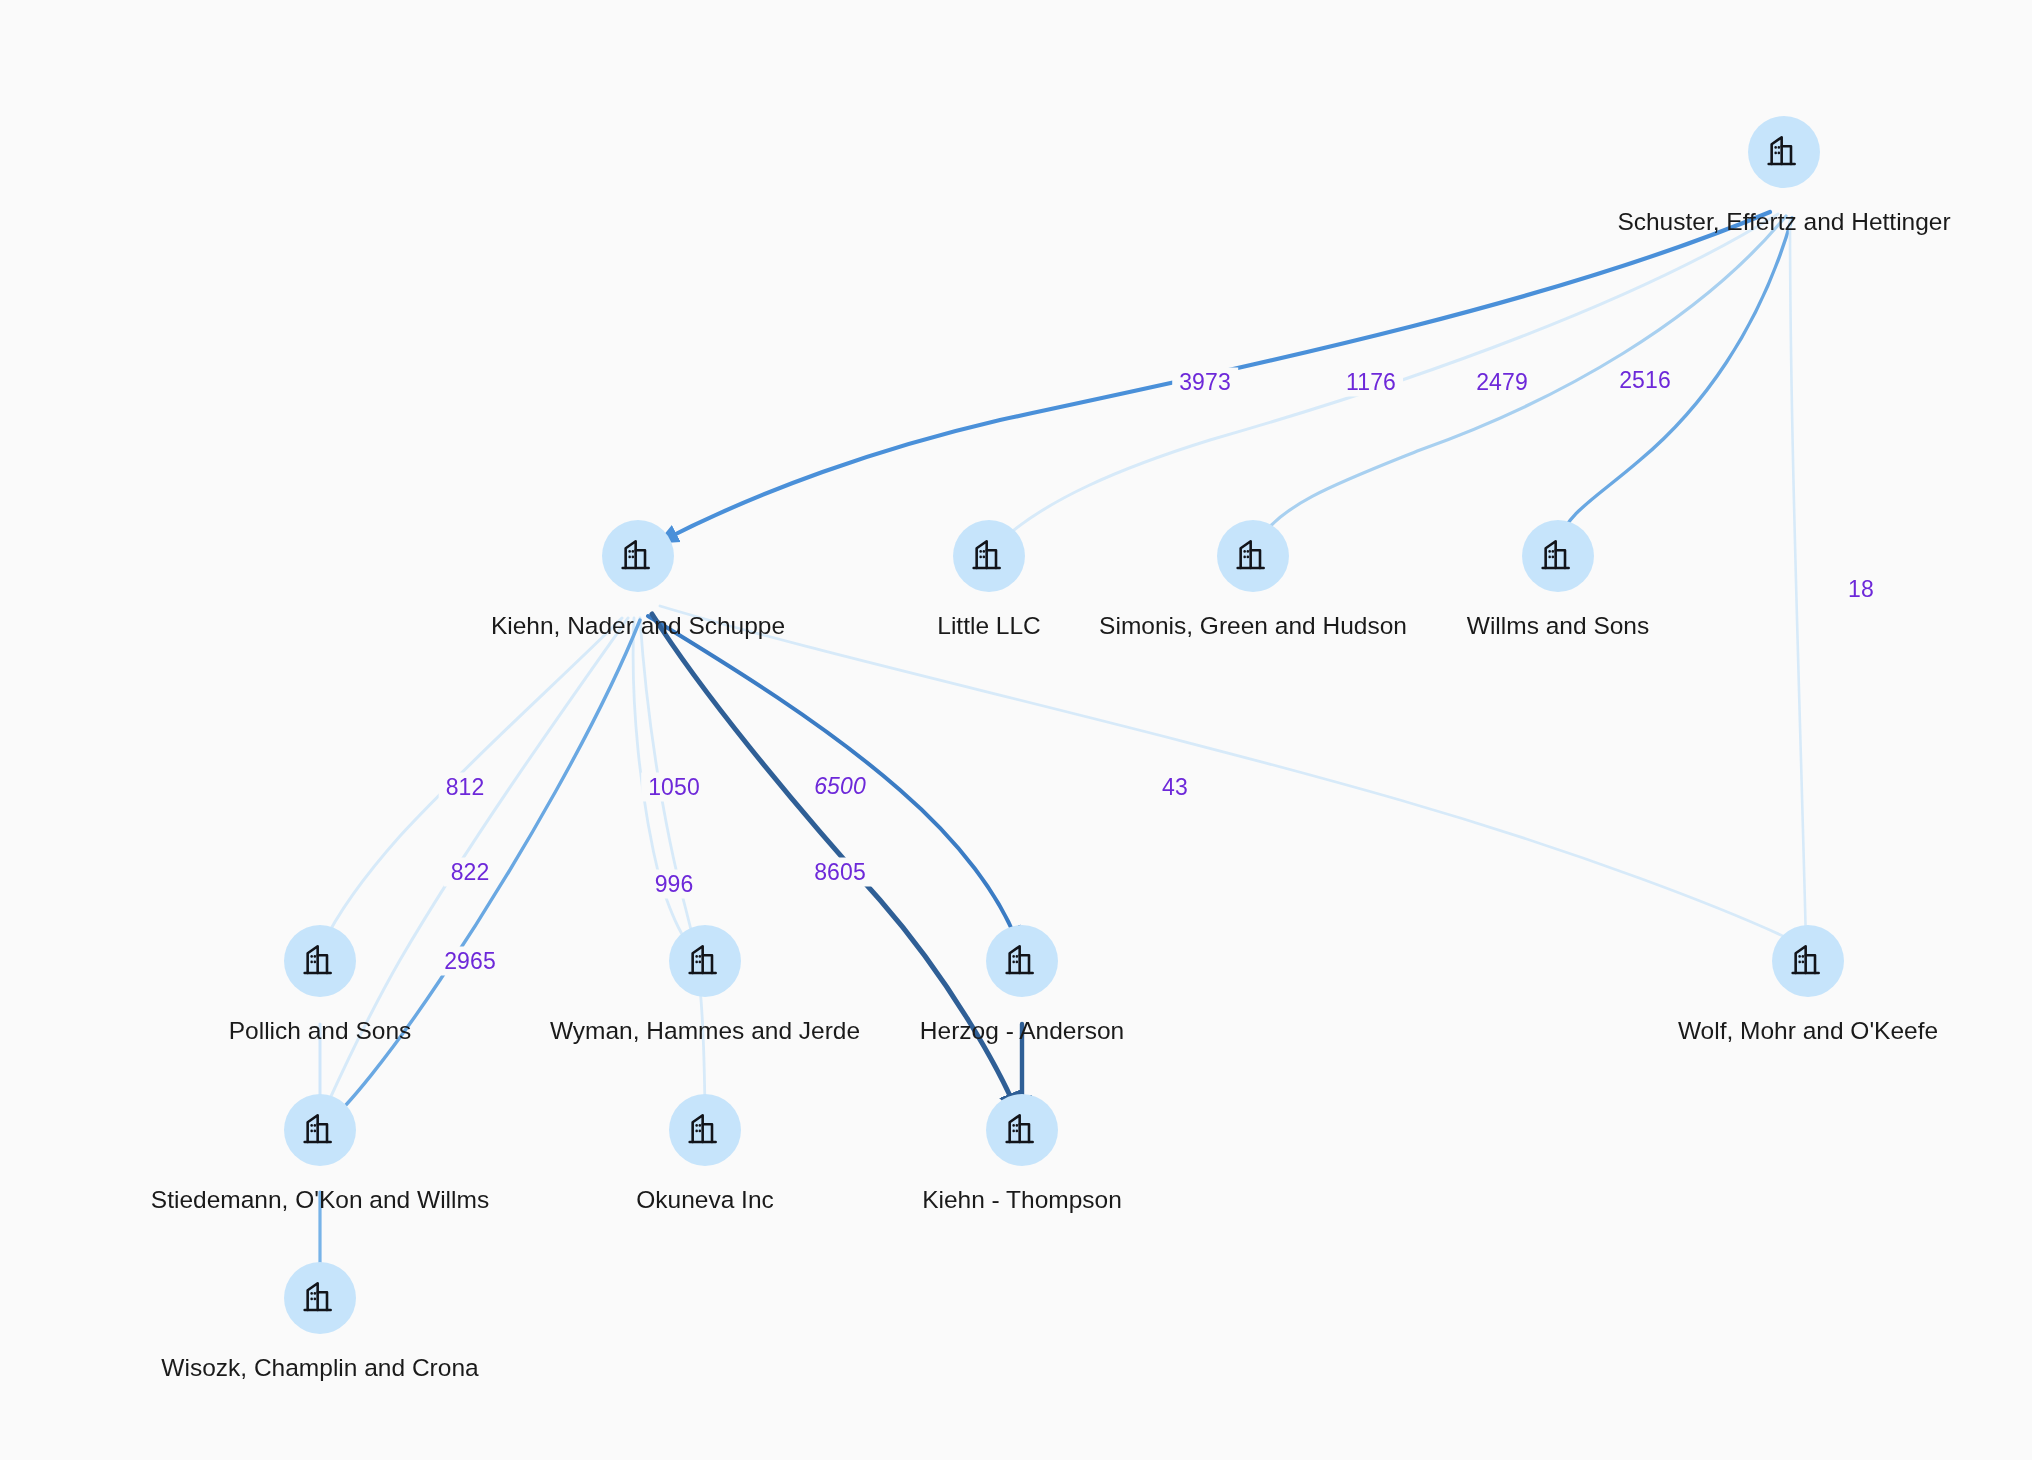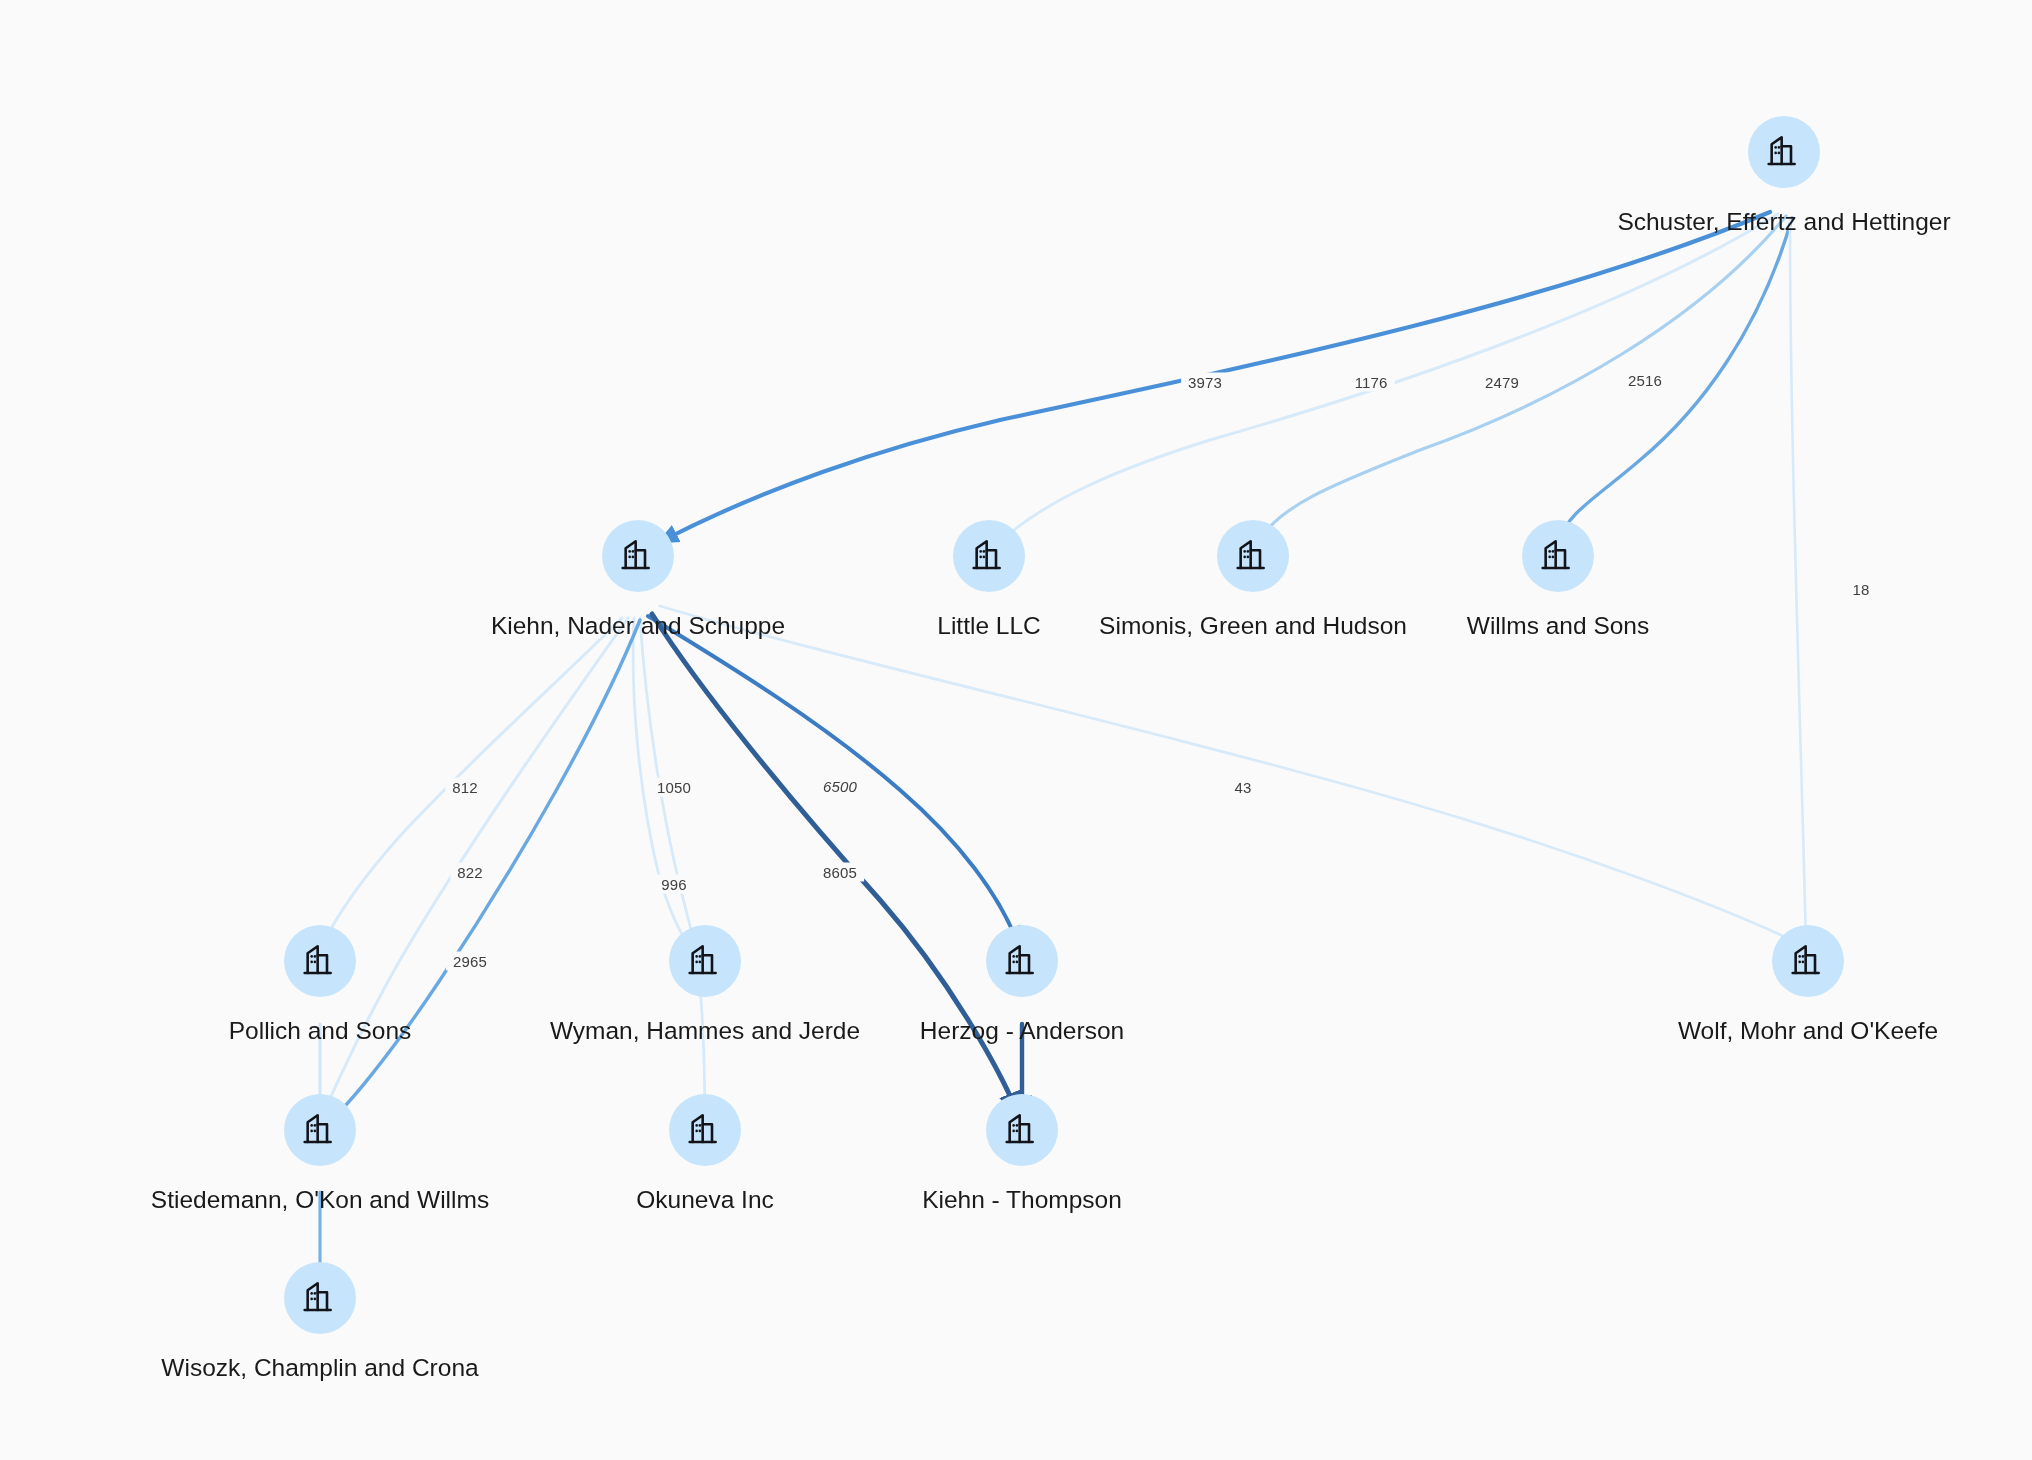--- a/index.html
+++ b/index.html
@@ -51,22 +51,22 @@
     font-size: 24.5px;
     line-height: 1.15;
     color: #1a1a1a;
     white-space: nowrap;
     text-align: left;
     font-family: "Liberation Sans", sans-serif;
   }
   .edge-label {
     position: absolute;
     transform: translate(-50%, -50%);
-    font-size: 15px;
-    color: #404040;
+    font-size: 23px;
+    color: #6d28d9;
     background: #fafafa;
     padding: 1px 7px;
     white-space: nowrap;
     font-family: "Liberation Sans", sans-serif;
     letter-spacing: 0.1px;
   }
 </style>
 </head>
 <body>
 
@@ -306,16 +306,16 @@
       <div class="edge-label" style="left: 1371px; top: 382px;">1176</div>
       <div class="edge-label" style="left: 1502px; top: 382px;">2479</div>
       <div class="edge-label" style="left: 1645px; top: 380px;">2516</div>
       <div class="edge-label" style="left: 1861px; top: 589px;">18</div>
       <div class="edge-label" style="left: 465px; top: 787px;">812</div>
       <div class="edge-label" style="left: 470px; top: 872px;">822</div>
       <div class="edge-label" style="left: 674px; top: 787px;">1050</div>
       <div class="edge-label" style="left: 674px; top: 872px; margin-top: 12px;">996</div>
       <div class="edge-label" style="left: 840px; top: 786px; font-style: italic;">6500</div>
       <div class="edge-label" style="left: 840px; top: 872px;">8605</div>
-      <div class="edge-label" style="left: 1243px; top: 787px;">43</div>
+      <div class="edge-label" style="left: 1175px; top: 787px;">43</div>
       <div class="edge-label" style="left: 470px; top: 961px;">2965</div>
     </div>
 </div>
 
 </body></html>

